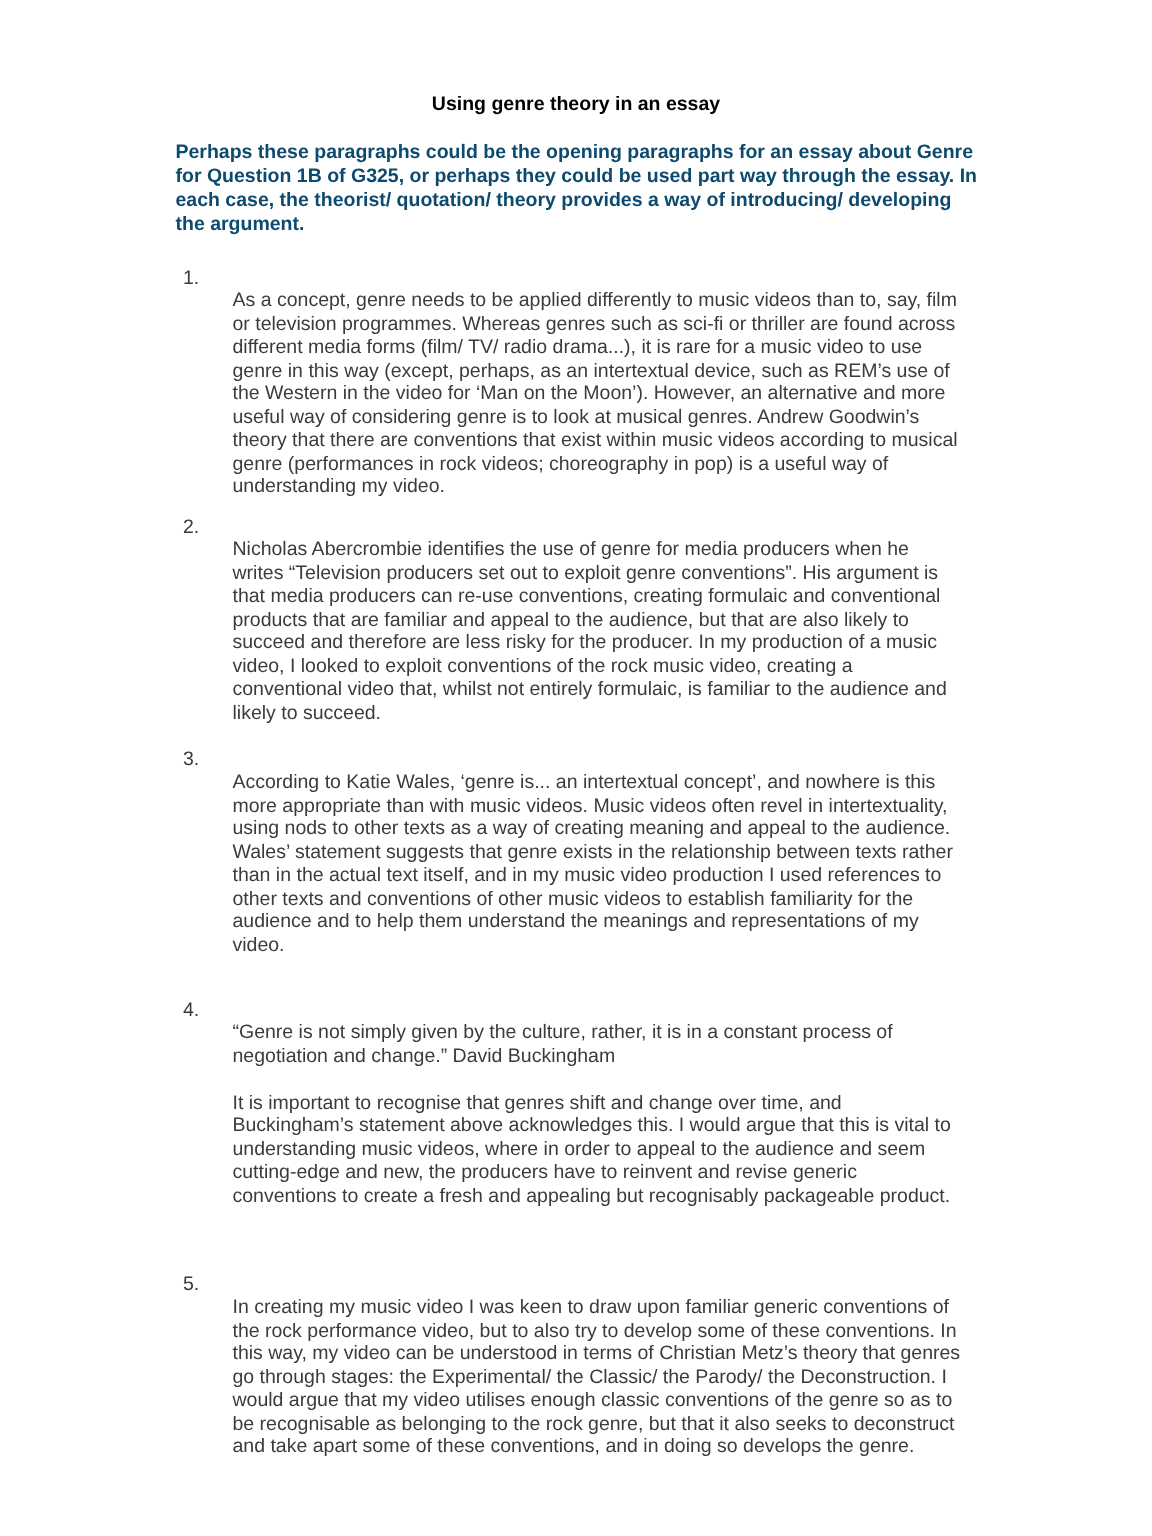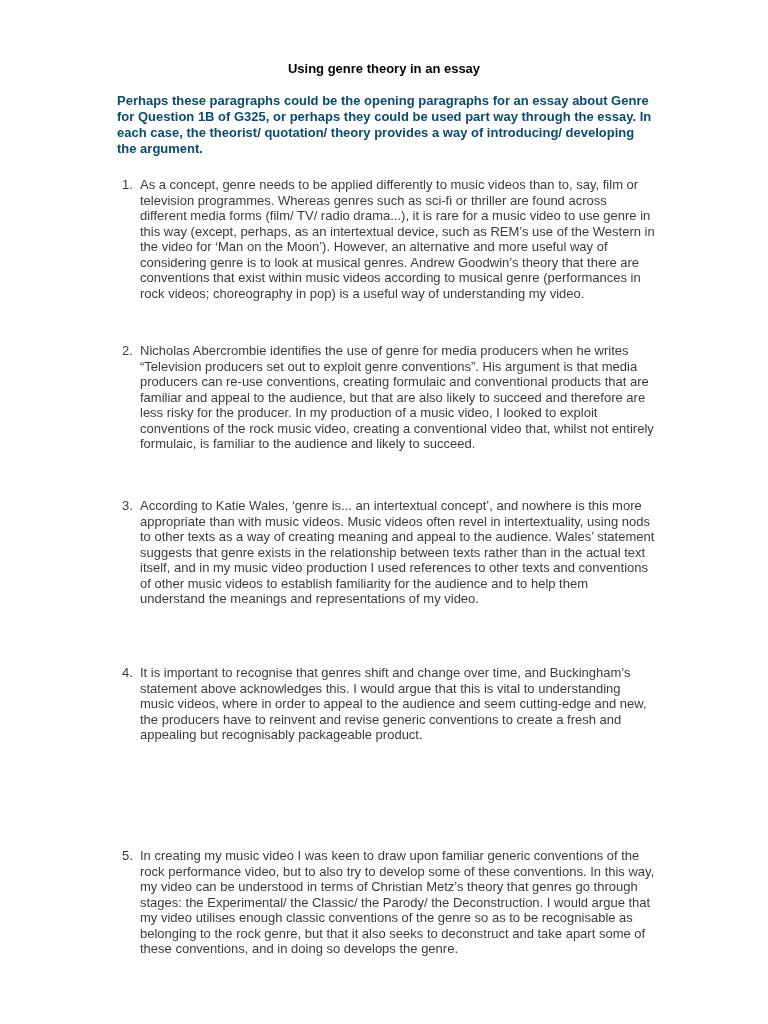--- a/index.html
+++ b/index.html
@@ -56,25 +56,24 @@
     line-height: 15.5px;
     color: #3b3b3b;
   }
   .item-text {
     flex: 1;
     font-size: 13px;
     line-height: 15.5px;
     color: #3b3b3b;
   }
   .item-text p {
-    margin: 0;
+    margin: 15px;
   }
   .item-text p + p {
     margin-top: 15.5px;
-    text-align: center;
   }
 </style>
 </head>
 <body>
 
 <div class="page">
 
   <h1 class="doc-title">Using genre theory in an essay</h1>
 
   <p class="intro">Perhaps these paragraphs could be the opening paragraphs for an essay about Genre for Question 1B of G325, or perhaps they could be used part way through the essay. In each case, the theorist/ quotation/ theory provides a way of introducing/ developing the argument.</p>
@@ -96,20 +95,21 @@
   <div class="list-item" style="top:498px">
     <span class="num">3.</span>
     <div class="item-text">
       <p>According to Katie Wales, ‘genre is... an intertextual concept’, and nowhere is this more appropriate than with music videos. Music videos often revel in intertextuality, using nods to other texts as a way of creating meaning and appeal to the audience. Wales’ statement suggests that genre exists in the relationship between texts rather than in the actual text itself, and in my music video production I used references to other texts and conventions of other music videos to establish familiarity for the audience and to help them understand the meanings and representations of my video.</p>
     </div>
   </div>
 
   <div class="list-item" style="top:665px">
     <span class="num">4.</span>
     <div class="item-text">
+      <p>“Genre is not simply given by the culture, rather, it is in a constant process of negotiation and change.” David Buckingham</p>
       <p>It is important to recognise that genres shift and change over time, and Buckingham’s statement above acknowledges this. I would argue that this is vital to understanding music videos, where in order to appeal to the audience and seem cutting-edge and new, the producers have to reinvent and revise generic conventions to create a fresh and appealing but recognisably packageable product.</p>
     </div>
   </div>
 
   <div class="list-item" style="top:848px">
     <span class="num">5.</span>
     <div class="item-text">
       <p>In creating my music video I was keen to draw upon familiar generic conventions of the rock performance video, but to also try to develop some of these conventions. In this way, my video can be understood in terms of Christian Metz’s theory that genres go through stages: the Experimental/ the Classic/ the Parody/ the Deconstruction. I would argue that my video utilises enough classic conventions of the genre so as to be recognisable as belonging to the rock genre, but that it also seeks to deconstruct and take apart some of these conventions, and in doing so develops the genre.</p>
     </div>
   </div>

